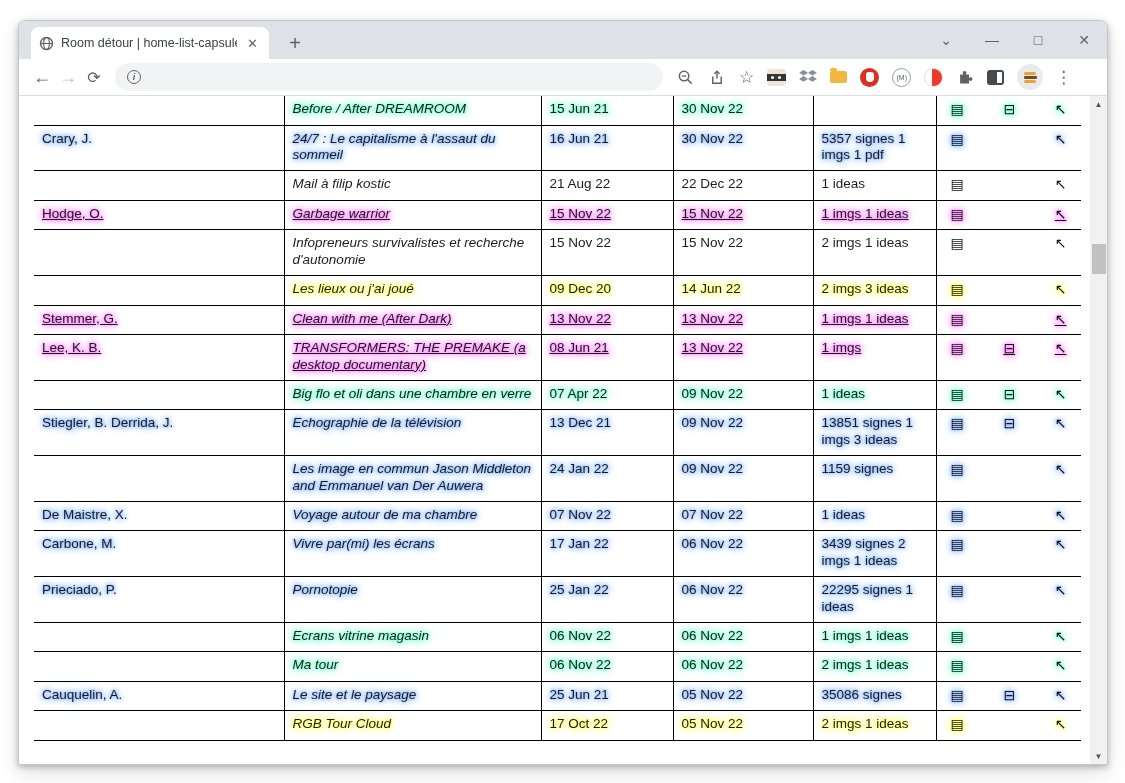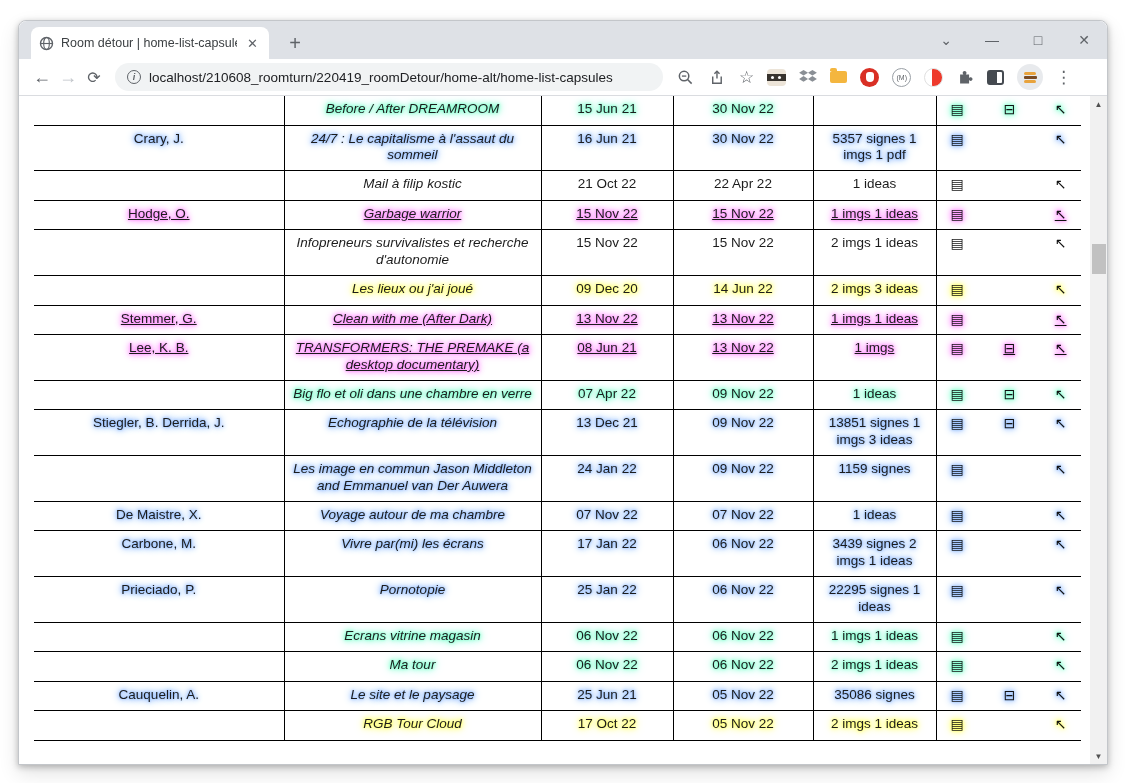--- a/index.html
+++ b/index.html
@@ -55,21 +55,21 @@
   .side-box i { position:absolute; right:0; top:0; bottom:0; width:5px; background:#fff; border-radius:0 1px 1px 0; }
   .avatar { width:26px; height:26px; border-radius:50%; background:#e8eaed; display:flex;
             flex-direction:column; align-items:center; justify-content:center; gap:1px; }
   .avatar b { width:12px; height:3px; border-radius:2px; background:#e8a33d; }
   .avatar i { width:13px; height:3px; border-radius:1px; background:#7a4a21; }
   .menu-dots { font-size:17px; color:#5f6368; margin-left:12px; }
 
   
   .content { position:relative; height:668px; overflow:hidden; background:#fff; }
   .table-wrap { position:absolute; left:15px; top:0; width:1047px; height:668px; overflow:hidden; }
-  table { border-collapse:collapse; width:1047px; table-layout:fixed; font-size:13.5px; color:#1c1c1c;text-align:center; }
+  table { border-collapse:collapse; width:1047px; table-layout:fixed; font-size:13.5px; color:#1c1c1c; }
   td { border:1.5px solid #000; vertical-align:top; padding:5px 8px 6px; line-height:1.25; height:28px; }
   tr:first-child td { border-top:none; }
   td:first-child { border-left:none; }
   col.c-author{width:250px;} col.c-title{width:257px;} col.c-d1{width:132px;}
   col.c-d2{width:140px;} col.c-info{width:123px;} col.c-icons{width:145px;}
   .t-title { font-style:italic; }
   .icon-cell { display:flex; justify-content:space-between; align-items:center; padding:0 6px; }
   .icon { font-size:14px; color:#111; }
   .icon.hidden { visibility:hidden; }
   
@@ -112,21 +112,20 @@
       <span>✕</span>
     </div>
   </div>
 
   <div class="toolbar">
     <span class="navbtn">←</span>
     <span class="navbtn disabled">→</span>
     <span class="navbtn reload">⟳</span>
     <div class="omnibox">
       <span class="info-badge">i</span>
-      <span class="url">localhost/210608_roomturn/220419_roomDetour/home-alt/home-list-capsules</span>
     </div>
     <span class="tb-icon">
       <svg width="17" height="17" viewBox="0 0 18 18">
           <circle cx="7.5" cy="7.5" r="5" fill="none" stroke="#5f6368" stroke-width="1.6"></circle>
           <line x1="11.2" y1="11.2" x2="15.5" y2="15.5" stroke="#5f6368" stroke-width="1.6"></line>
           <line x1="5.2" y1="7.5" x2="9.8" y2="7.5" stroke="#5f6368" stroke-width="1.4"></line>
         </svg>
     </span>
     <span class="tb-icon">
       <svg width="17" height="17" viewBox="0 0 18 18">
@@ -219,22 +218,22 @@
                 <span class="icon-cell">
                   <span class="icon">▤</span>
                   <span class="icon hidden">⊟</span>
                   <span class="icon">↖</span>
                 </span>
               </td>
             </tr>
             <tr class="hl-none">
               <td><span class="cell-text"></span></td>
               <td><span class="cell-text t-title">Mail à filip kostic</span></td>
-              <td><span class="cell-text">21 Oct 22</span></td>
-              <td><span class="cell-text">22 Apr 22</span></td>
+              <td><span class="cell-text">21 Aug 22</span></td>
+              <td><span class="cell-text">22 Dec 22</span></td>
               <td><span class="cell-text">1 ideas</span></td>
               <td>
                 <span class="icon-cell">
                   <span class="icon">▤</span>
                   <span class="icon hidden">⊟</span>
                   <span class="icon">↖</span>
                 </span>
               </td>
             </tr>
             <tr class="hl-pink">

